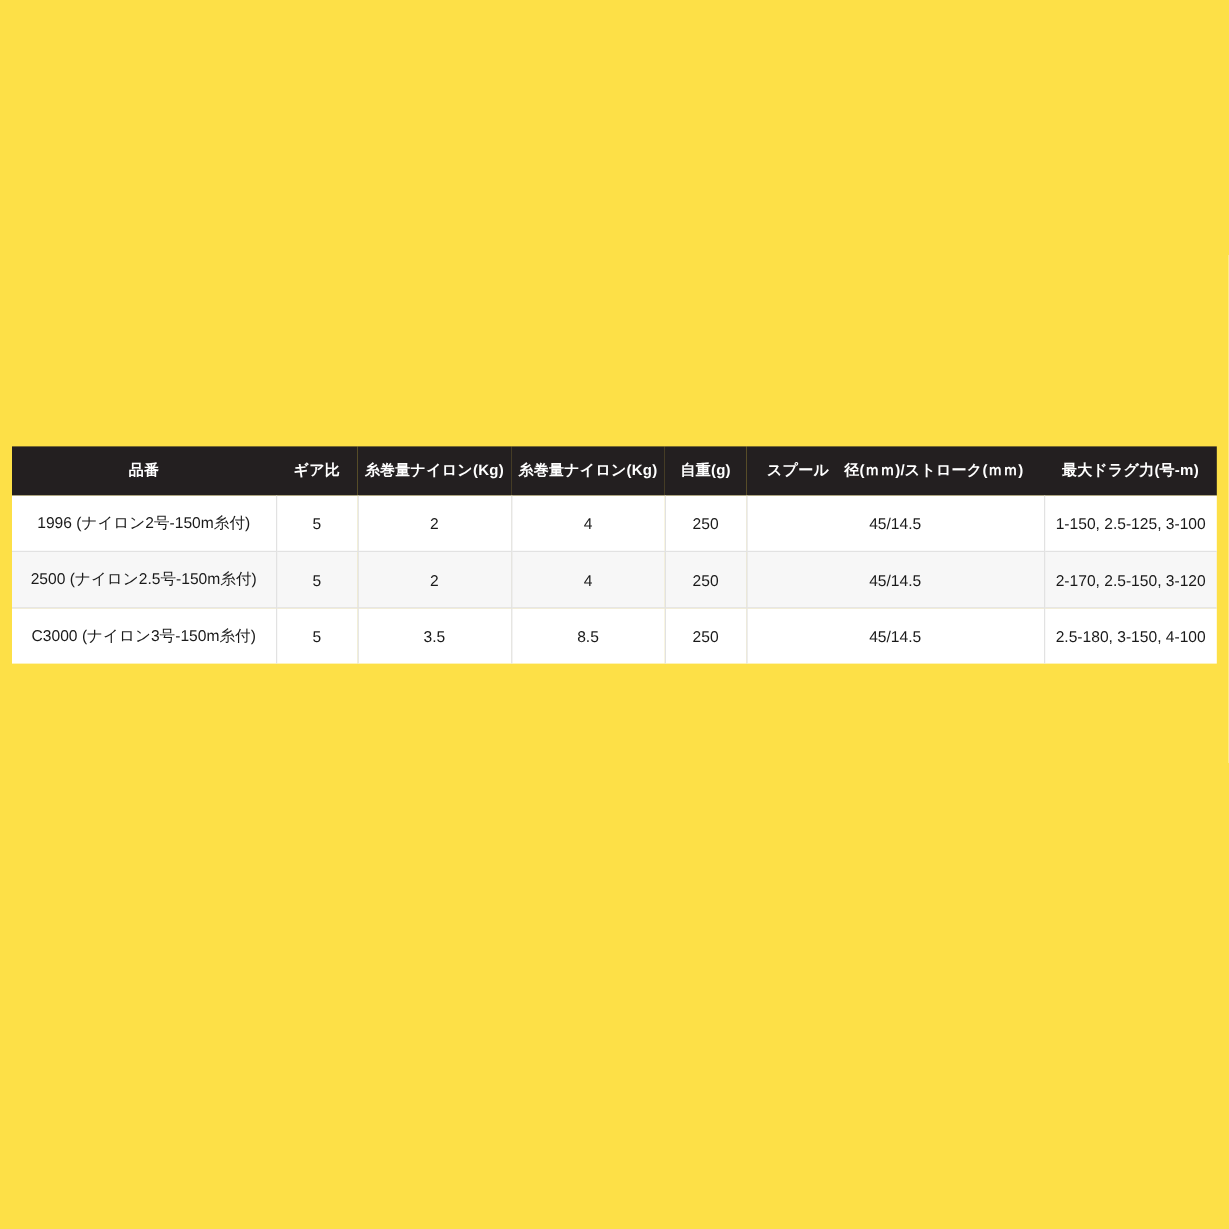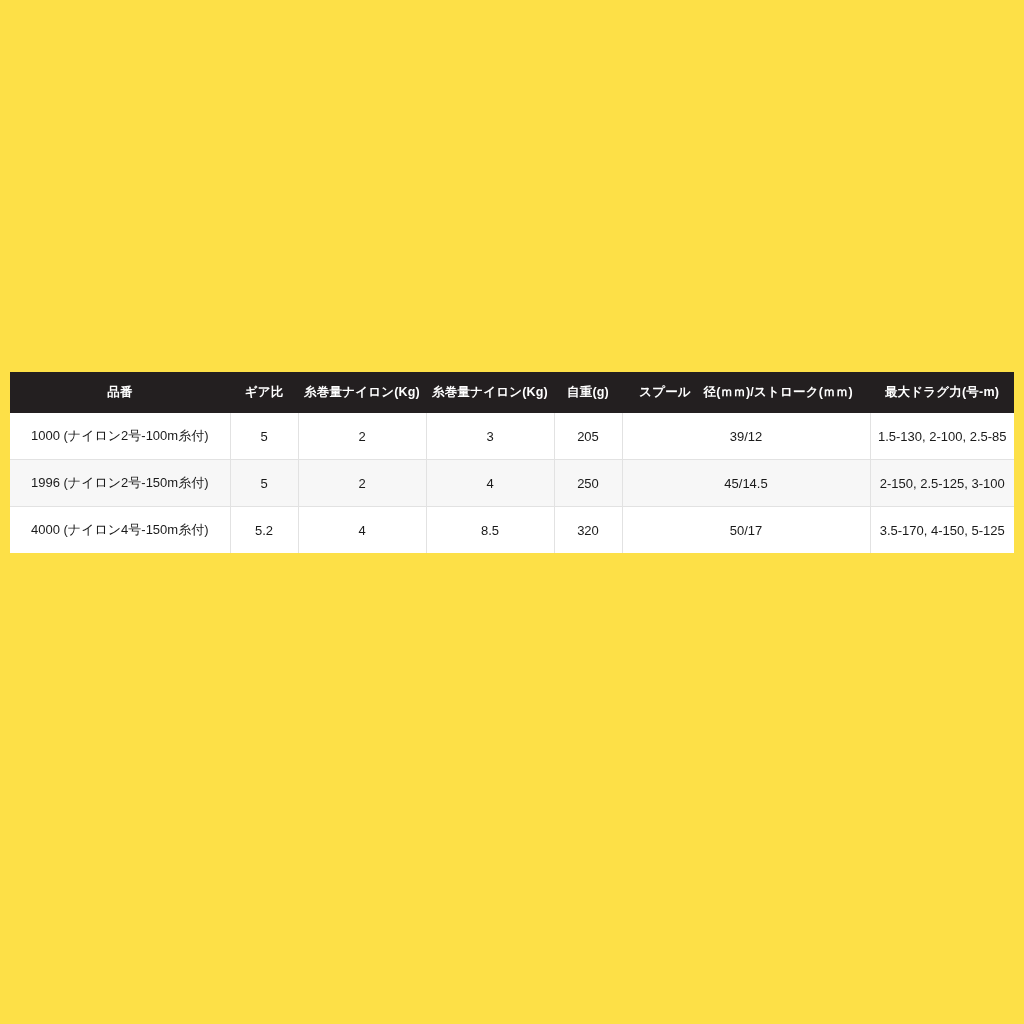--- a/index.html
+++ b/index.html
@@ -93,42 +93,42 @@
           <th>ギア比</th>
           <th>糸巻量ナイロン(Kg)</th>
           <th>糸巻量ナイロン(Kg)</th>
           <th>自重(g)</th>
           <th>スプール　径(ｍｍ)/ストローク(ｍｍ)</th>
           <th>最大ドラグ力(号-m)</th>
         </tr>
       </thead>
       <tbody>
         <tr>
-          <td class="cell-model">1000 (ナイロン2号-100m糸付)</td>
-          <td>5</td>
-          <td>2</td>
-          <td>3</td>
-          <td>205</td>
-          <td>39/12</td>
-          <td>1.5-130, 2-100, 2.5-85</td>
-        </tr>
-        <tr>
           <td class="cell-model">1996 (ナイロン2号-150m糸付)</td>
           <td>5</td>
           <td>2</td>
           <td>4</td>
           <td>250</td>
           <td>45/14.5</td>
-          <td>2-150, 2.5-125, 3-100</td>
+          <td>1-150, 2.5-125, 3-100</td>
         </tr>
         <tr>
-          <td class="cell-model">4000 (ナイロン4号-150m糸付)</td>
-          <td>5.2</td>
+          <td class="cell-model">2500 (ナイロン2.5号-150m糸付)</td>
+          <td>5</td>
+          <td>2</td>
           <td>4</td>
+          <td>250</td>
+          <td>45/14.5</td>
+          <td>2-170, 2.5-150, 3-120</td>
+        </tr>
+        <tr>
+          <td class="cell-model">C3000 (ナイロン3号-150m糸付)</td>
+          <td>5</td>
+          <td>3.5</td>
           <td>8.5</td>
-          <td>320</td>
-          <td>50/17</td>
-          <td>3.5-170, 4-150, 5-125</td>
+          <td>250</td>
+          <td>45/14.5</td>
+          <td>2.5-180, 3-150, 4-100</td>
         </tr>
       </tbody>
     </table>
   </div>
 </div>
 
 </body></html>

